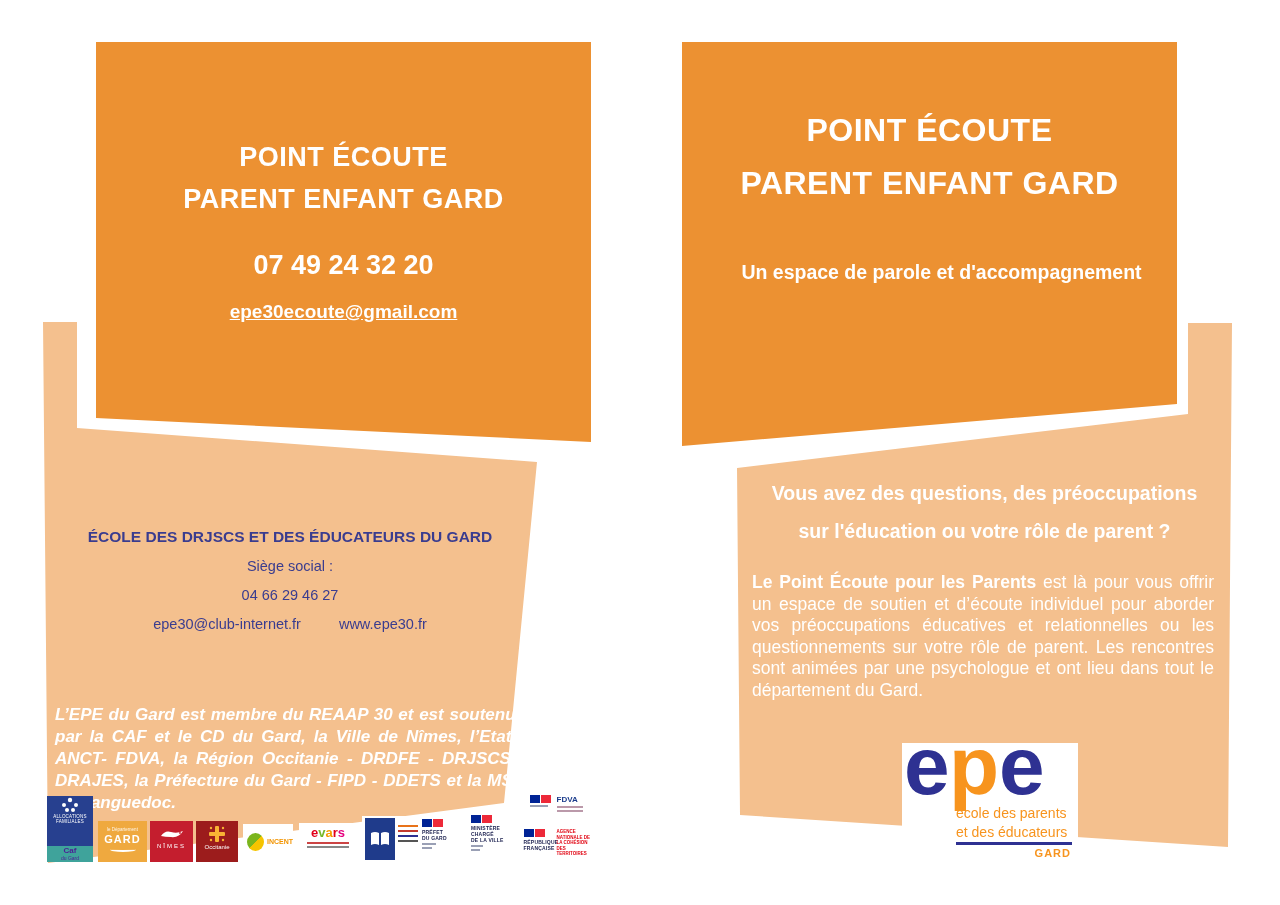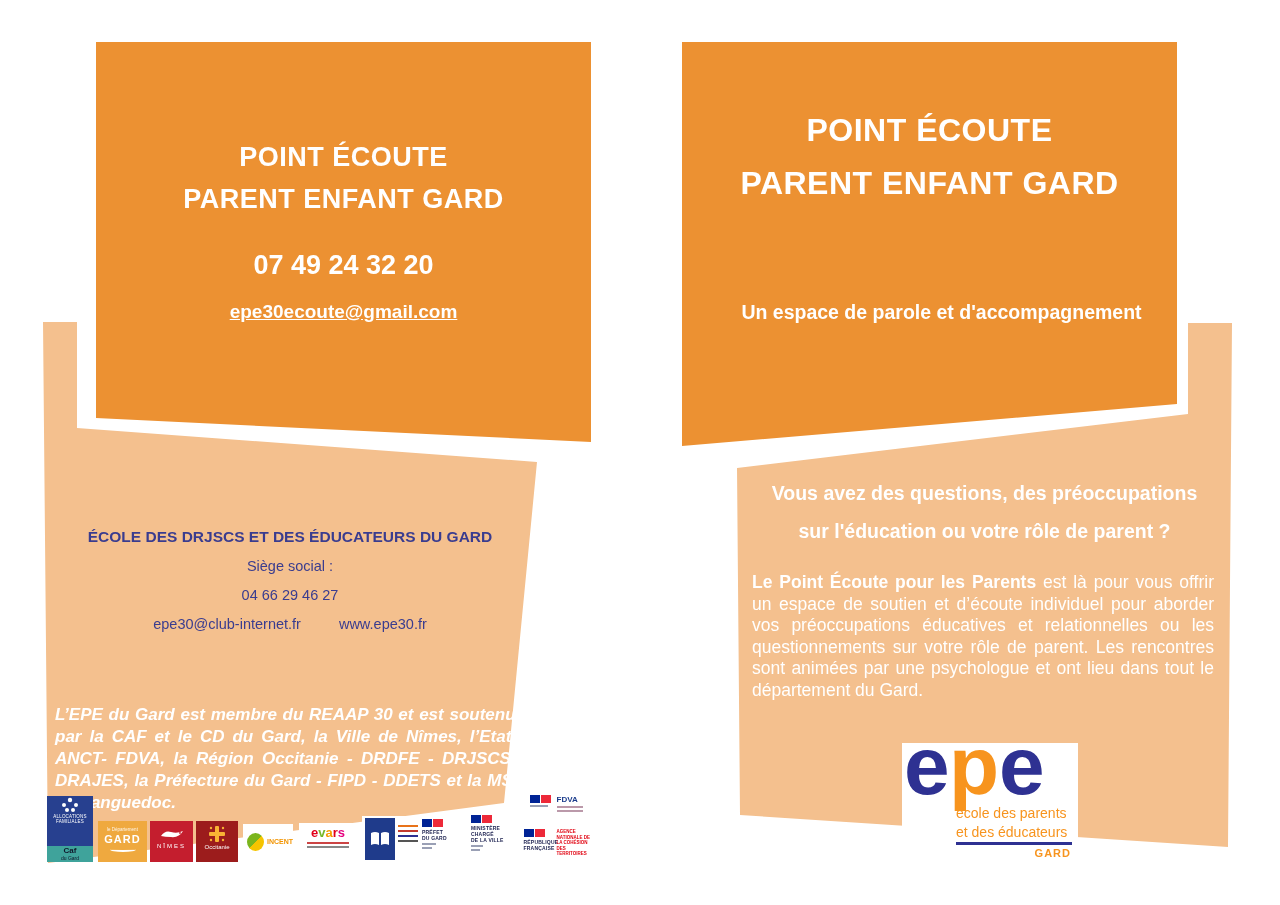--- a/index.html
+++ b/index.html
@@ -75,21 +75,21 @@
   .epe-gard{position:absolute;right:7px;top:104px;color:#F7941E;font-size:11px;font-weight:bold;letter-spacing:1px;}
 
   
   .logo{z-index:5;overflow:hidden;justify-content:center;}
   .microbars i{display:block;height:2px;background:#9aa0b5;margin:2px 0 0 0;}
 
   #logo-caf{left:47px;top:793px;width:46px;height:69px;}
   .caf-top{width:46px;height:50px;background:#27408F;color:#fff;text-align:center;position:relative;}
   .caf-top svg{display:block;margin:3px auto 0;}
   .caf-txt{font-size:4.5px;line-height:5px;letter-spacing:.2px;}
-  .caf-band{width:46px;height:19px;background:#3FA39B;color:#0f172a;text-align:center;}
+  .caf-band{width:46px;height:19px;background:#3FA39B;color:#4c1d95;text-align:center;}
   .caf-brand{font-size:8px;font-weight:bold;line-height:9px;}
   .caf-sub{font-size:5px;line-height:6px;}
 
   #logo-gard{left:98px;top:821px;width:49px;height:41px;background:#EFA93F;color:#fff;text-align:center;}
   .gard-top{font-size:4.5px;line-height:6px;margin-top:6px;opacity:.9;}
   .gard-name{font-size:11px;font-weight:bold;letter-spacing:1px;line-height:12px;}
   .gard-wave{width:26px;height:3px;border-bottom:2px solid #ffffff;border-radius:50%;margin:2px auto 0;}
 
   #logo-nimes{left:150px;top:821px;width:43px;height:41px;background:#C41E2E;color:#fff;text-align:center;}
   #logo-nimes svg{display:block;margin:5px auto 1px;}
@@ -293,21 +293,21 @@
     </div>
   </div>
 
   <div>
 
     <div class="abs peach" id="peach-right"></div>
 
     <div class="abs banner" id="banner-right">
       <div class="r-title" style="margin-top:62px;">POINT ÉCOUTE</div>
       <div class="r-title">PARENT ENFANT GARD</div>
-      <div class="r-subtitle" style="margin-top:88px;padding-left:24px;">Un espace de parole et d'accompagnement</div>
+      <div class="r-subtitle" style="margin-top:48px;padding-left:24px;">Un espace de parole et d'accompagnement</div>
     </div>
 
     <div class="abs" id="question-heading">
       <div class="q-line">Vous avez des questions, des préoccupations</div>
       <div class="q-line q-line2">sur l'éducation ou votre rôle de parent ?</div>
     </div>
 
     <div class="abs" id="body-text"><span class="lead">Le Point Écoute pour les Parents</span><span> est là pour vous offrir un espace de soutien et d’écoute individuel pour aborder vos préoccupations éducatives et relationnelles ou les questionnements sur votre rôle de parent. Les rencontres sont animées par une psychologue et ont lieu dans tout le département du Gard.</span></div>
 
     <div class="abs" id="epe-logo">

